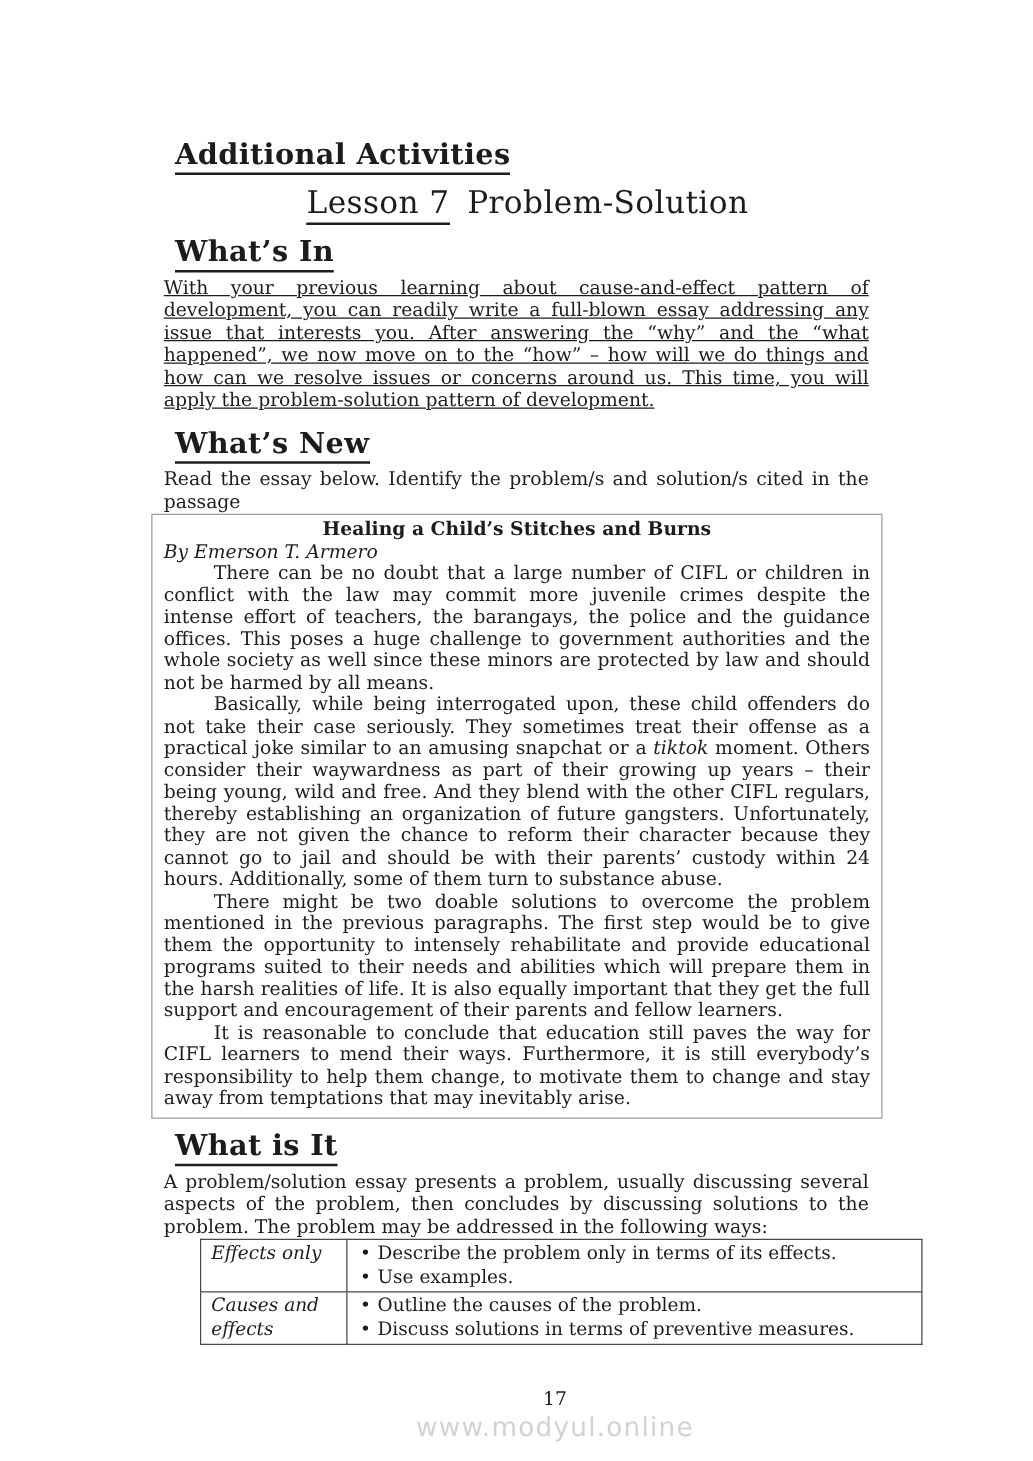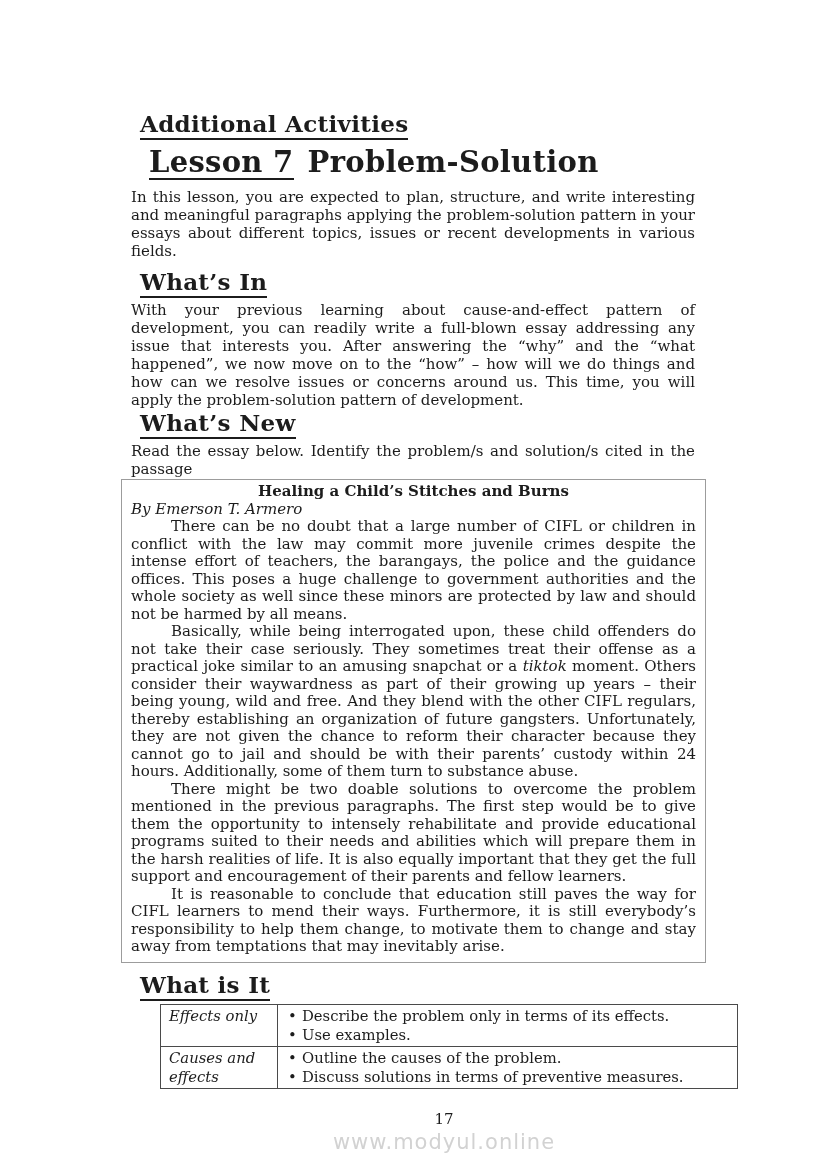--- a/index.html
+++ b/index.html
@@ -23,30 +23,31 @@
     line-height:27px;
     margin:0 0 3px 9px;
     letter-spacing:.3px;
   }
   .h .u, .lesson-h .u{
     border-bottom:2.5px solid currentColor;
     padding-bottom:1px;
     display:inline-block;
   }
   .lesson-h{
-    font-weight:bold;
-    font-size:29px;
+    font-weight:normal;
+    font-size:25px;
     line-height:30px;
     margin:7px 0 8px 18px;
     letter-spacing:.3px;
+    text-align:center;
   }
   .lesson-h .title{margin-left:14px;}
   .mb10{margin-bottom:10px;}
   .mb8{margin-bottom:8px;}
-  .mb12{}
+  .mb12{margin-bottom:12px;text-decoration:underline;}
   .essay-box{
     border:1px solid var(--box-border,#9c9c9c);
     margin:1px -11px 0 -10px;
     padding:3px 9px 6px 9px;
     font-size:15px;
     line-height:17.5px;
   }
   .essay-title{text-align:center;font-weight:bold;}
   .essay-byline{text-align:left;font-style:italic;}
   .essay-p{text-indent:40px;}
@@ -84,21 +85,20 @@
 
 <div class="page">
 
   <div class="h">
     <span class="u">Additional Activities</span>
   </div>
 
   <div class="lesson-h">
     <span class="u">Lesson 7</span><span class="title">Problem-Solution</span>
   </div>
-  <p class="mb8">In this lesson, you are expected to plan, structure, and write interesting and meaningful paragraphs applying the problem-solution pattern in your essays about different topics, issues or recent developments in various fields.</p>
 
   <div class="h">
     <span class="u">What’s In</span>
   </div>
   <p class="mb12">With your previous learning about cause-and-effect pattern of development, you can readily write a full-blown essay addressing any issue that interests you. After answering the “why” and the “what happened”, we now move on to the “how” – how will we do things and how can we resolve issues or concerns around us. This time, you will apply the problem-solution pattern of development.</p>
 
   <div class="h">
     <span class="u">What’s New</span>
   </div>
   <p>Read the essay below. Identify the problem/s and solution/s cited in the passage</p>
@@ -108,20 +108,21 @@
     <p class="essay-byline">By Emerson T. Armero</p>
     <p class="essay-p">There can be no doubt that a large number of CIFL or children in conflict with the law may commit more juvenile crimes despite the intense effort of teachers, the barangays, the police and the guidance offices. This poses a huge challenge to government authorities and the whole society as well since these minors are protected by law and should not be harmed by all means.</p>
     <p class="essay-p"><span>Basically, while being interrogated upon, these child offenders do not take their case seriously. They sometimes treat their offense as a practical joke similar to an amusing snapchat or a </span><i>tiktok</i><span> moment. Others consider their waywardness as part of their growing up years – their being young, wild and free. And they blend with the other CIFL regulars, thereby establishing an organization of future gangsters. Unfortunately, they are not given the chance to reform their character because they cannot go to jail and should be with their parents’ custody within 24 hours. Additionally, some of them turn to substance abuse.</span></p>
     <p class="essay-p">There might be two doable solutions to overcome the problem mentioned in the previous paragraphs. The first step would be to give them the opportunity to intensely rehabilitate and provide educational programs suited to their needs and abilities which will prepare them in the harsh realities of life. It is also equally important that they get the full support and encouragement of their parents and fellow learners.</p>
     <p class="essay-p">It is reasonable to conclude that education still paves the way for CIFL learners to mend their ways. Furthermore, it is still everybody’s responsibility to help them change, to motivate them to change and stay away from temptations that may inevitably arise.</p>
   </div>
 
   <div class="h" style="margin-top:8px">
     <span class="u">What is It</span>
   </div>
+  <p>A problem/solution essay presents a problem, usually discussing several aspects of the problem, then concludes by discussing solutions to the problem. The problem may be addressed in the following ways:</p>
 
   <div class="table-wrap">
     <table class="ways">
       <tbody>
         <tr>
           <td class="lbl">Effects only</td>
           <td>
             <ul class="bullets">
               <li>Describe the problem only in terms of its effects.</li>
               <li>Use examples.</li>

